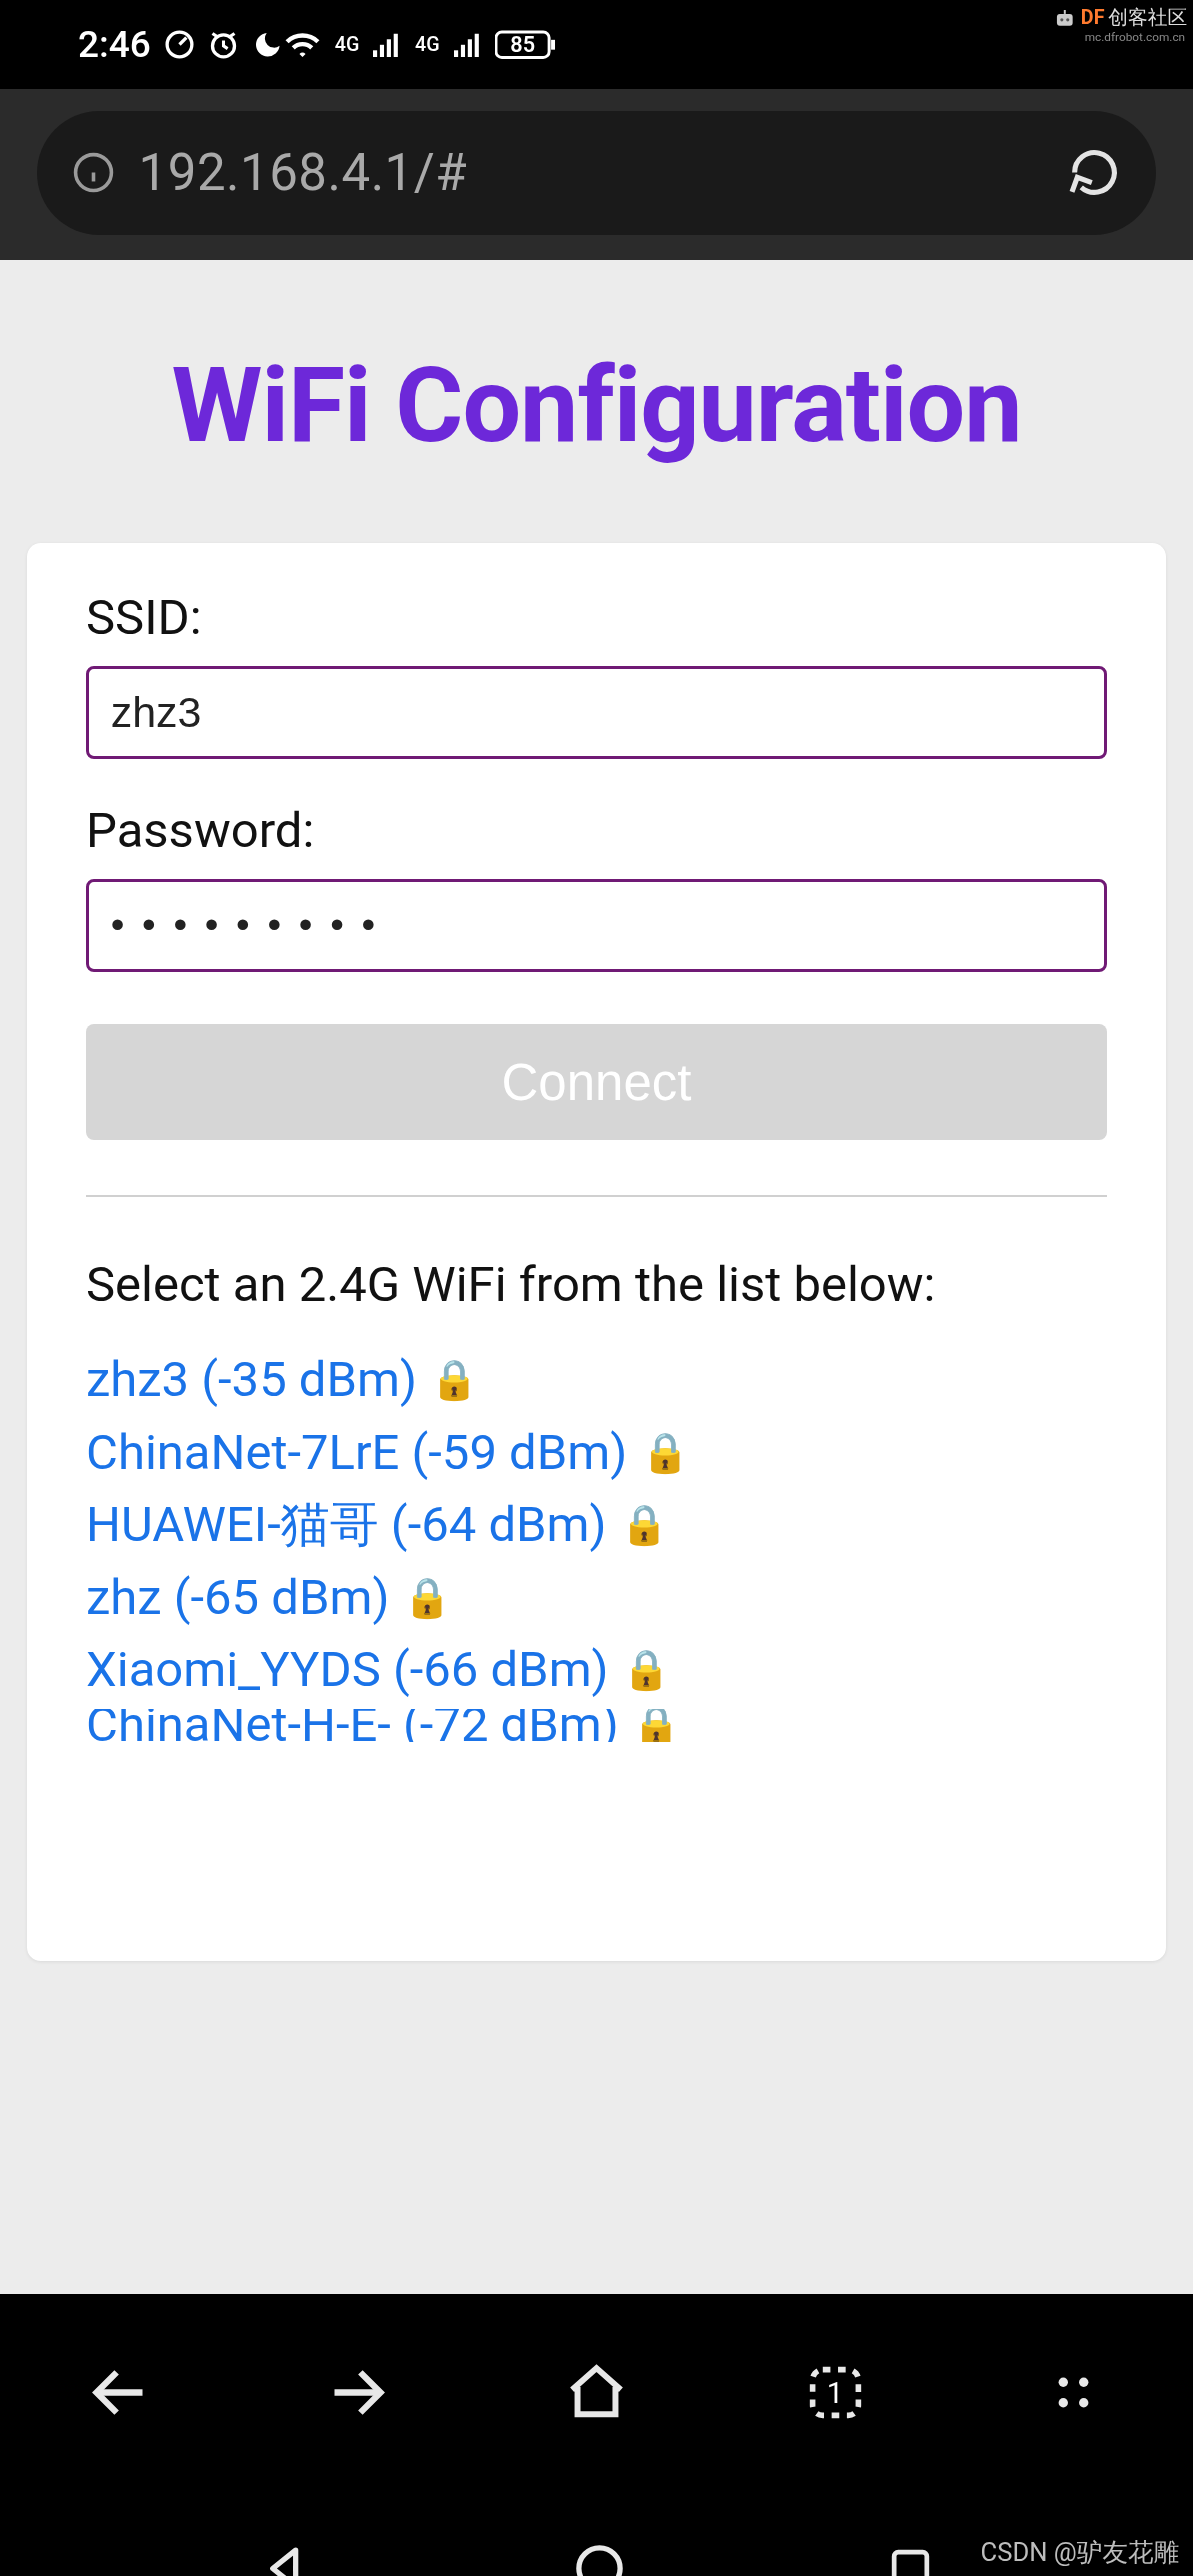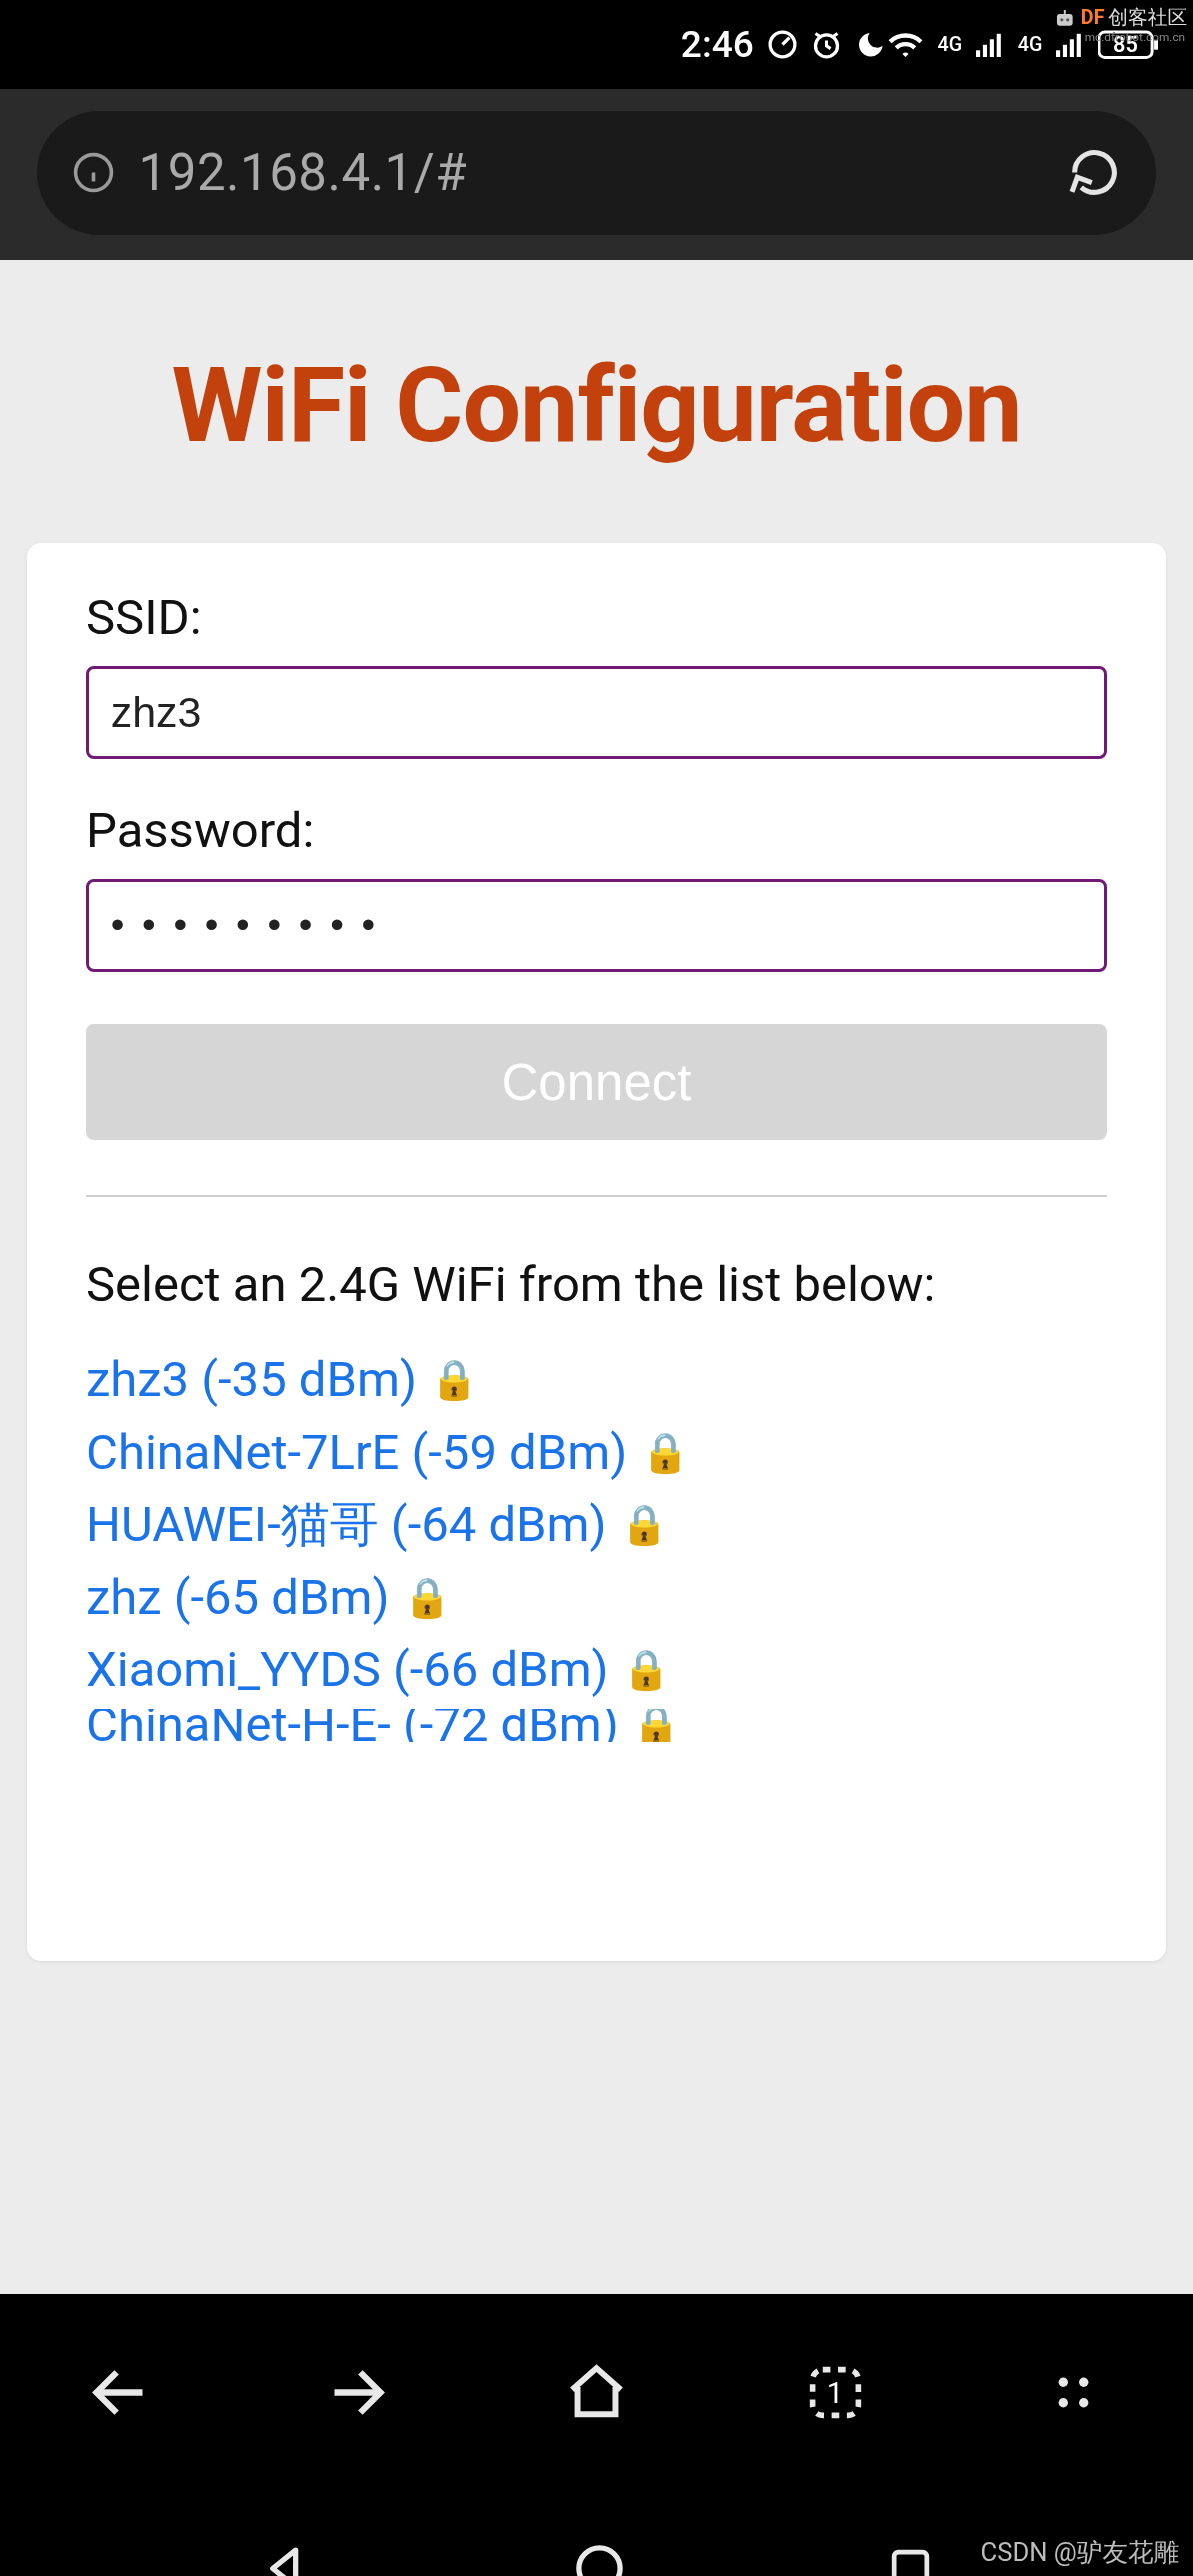--- a/index.html
+++ b/index.html
@@ -1,28 +1,28 @@
 <!DOCTYPE html>
 <html><head>
 <meta charset="utf-8">
 <style>
   * { box-sizing: border-box; margin: 0; padding: 0; }
   html, body { width: 1193px; height: 2576px; font-family: -apple-system, "Segoe UI", Roboto, "Helvetica Neue", Arial, "Noto Sans", sans-serif; background:#000; overflow:hidden; }
   
-  .status-bar { height: 89px; background:#000; color:#fff; display:flex; align-items:center; justify-content:flex-end; padding:0 34px; font-size:37px; font-weight:500;margin-left:44px; }
+  .status-bar { height: 89px; background:#000; color:#fff; display:flex; align-items:center; justify-content:flex-start; padding:0 34px; font-size:37px; font-weight:500;margin-left:44px; }
   .status-left { display:flex; align-items:center; gap:11.8px; }
   .status-right { display:flex; align-items:center; gap:14px; }
   .status-icon { display:inline-flex; }
   
   .top-chrome { background:#2b2b2b; padding:21.7px 37px 25.6px 37px; }
   .url-bar { background:#1a1a1a; border-radius:69px; height:124px; display:flex; align-items:center; padding:0 35px; gap:23.6px; }
   .url-text { flex:1; font-size:51px; color:#a9a9a9; letter-spacing:0.5px; }
   
   .page { background:#ececec; height:2034px; overflow:hidden; }
-  .page-title { font-size:104px; font-weight:700; text-align:center; color:#c2410c; padding:85px 19.7px 77px 19.7px; letter-spacing:-1px;border-radius:32px; }
+  .page-title { font-size:104px; font-weight:700; text-align:center; color:#6d28d9; padding:85px 19.7px 77px 19.7px; letter-spacing:-1px;border-radius:32px; }
   .card { background:#fff; margin:0 27px; border-radius:13.8px; padding:46px 59px 0 59px; box-shadow:0 1px 3.9px rgba(0,0,0,0.08); height:1418px; overflow:hidden; }
   .field-label { font-size:49px; color:#111; margin-bottom:19.7px; }
   .text-input { width:100%; height:93px; border:3px solid #701a75; border-radius:7.9px; font-size:43px; padding:0 21.7px; color:#222; outline:none; margin-bottom:43px; background:#fff; }
   .text-input.password { letter-spacing:17.7px; font-size:39px; }
   .connect-btn { width:100%; height:116px; border:none; border-radius:7.9px; background:#d6d6d6; color:#fff; font-size:51px; font-weight:400; cursor:pointer; margin-top:9.8px; }
   .divider { border:none; border-top:2px solid #d0d0d0; margin:55px 0 55px 0; }
   .select-line { font-size:49px; color:#111; line-height:1.35; margin-bottom:27.6px; }
   .wifi-list { display:flex; flex-direction:column; gap:3.9px; }
   .wifi-item { font-size:49px; color:#1a73e8; line-height:1.4; display:flex; align-items:center; gap:13.8px; cursor:pointer; }
   .wifi-item .lock { font-size:39px; }

